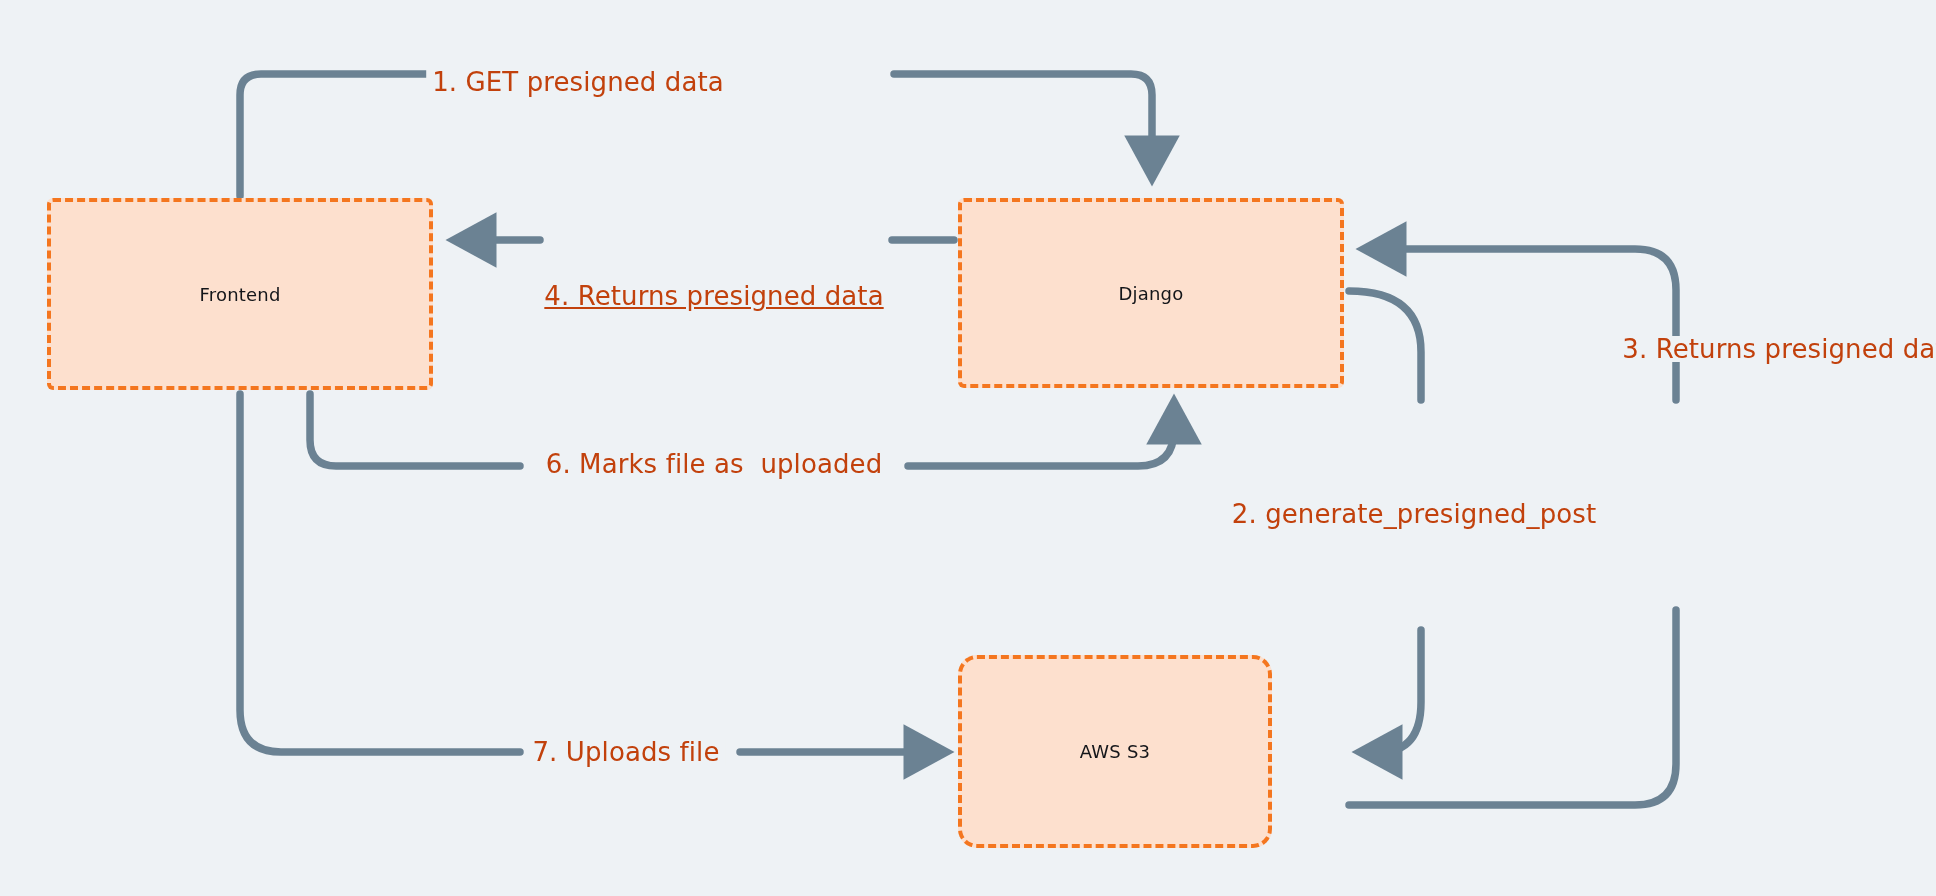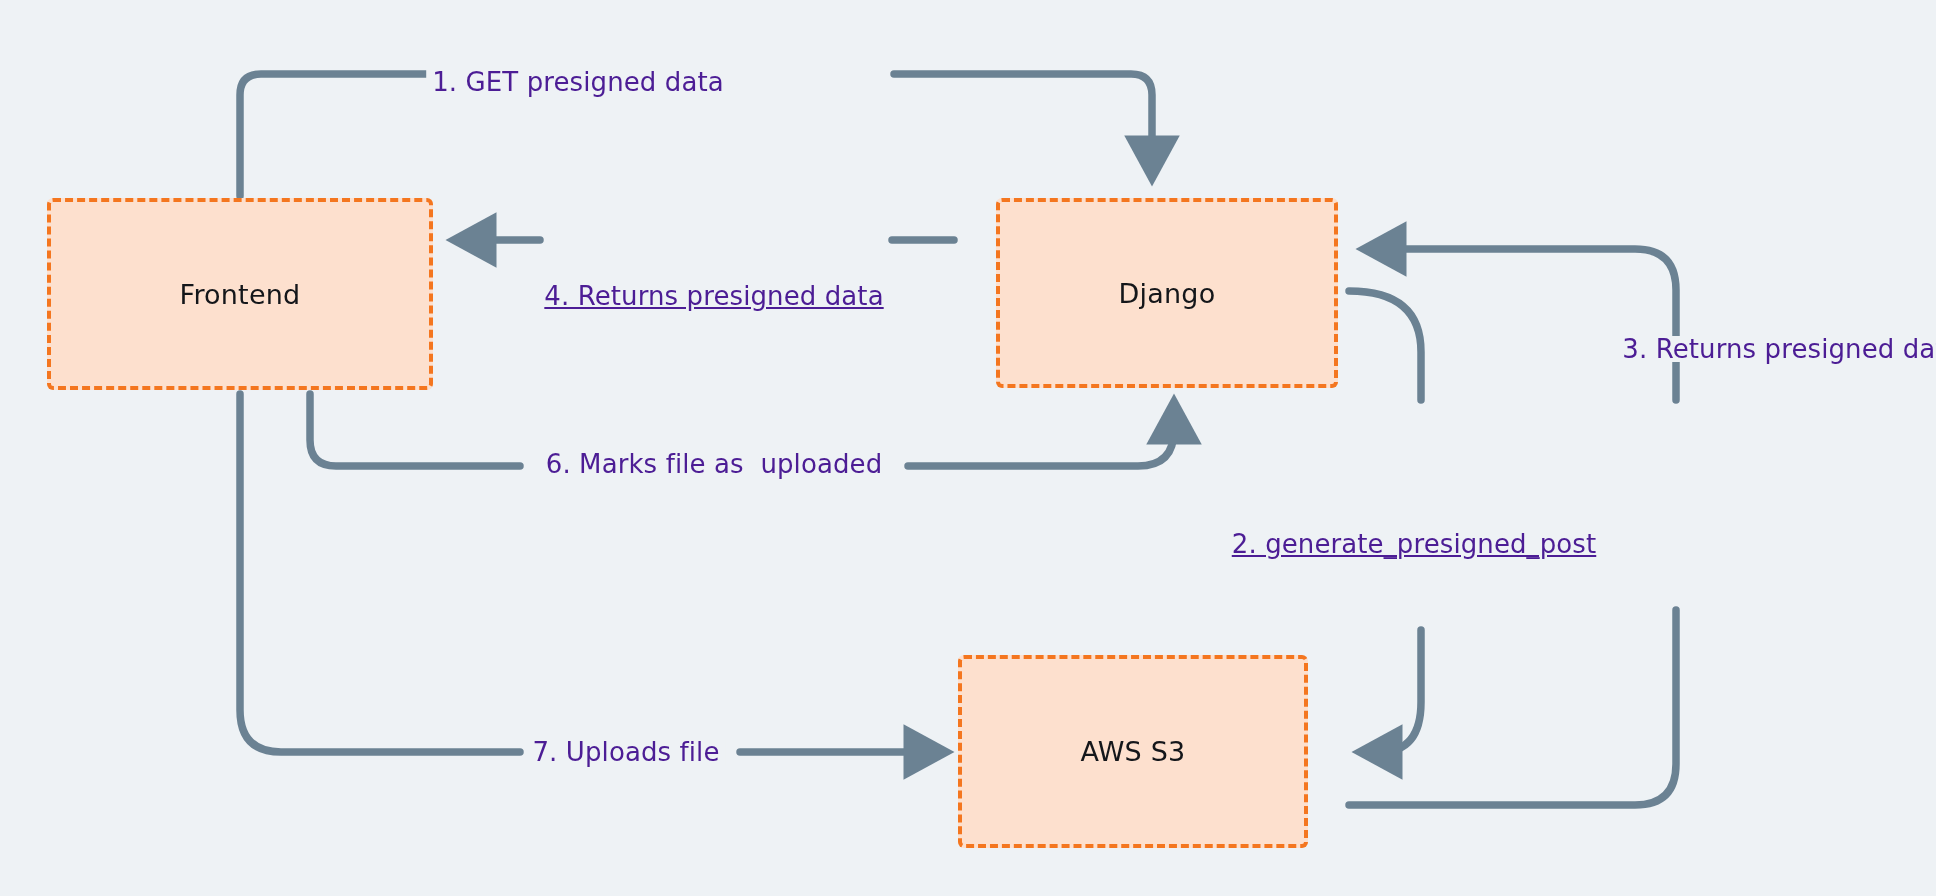--- a/index.html
+++ b/index.html
@@ -15,30 +15,30 @@
 
   .node{
     position:absolute;
     box-sizing:border-box;
     display:flex;align-items:center;justify-content:center;
     background:#fde0ce;
     border:4px dashed #f4761f;
     border-radius:6px;
   }
   .node-label{
-    font-size:27px;
+    font-size:18px;
     color:#14161a;
     letter-spacing:.2px;
     white-space:pre;
   }
 
   .edge-label{
     position:absolute;
     font-size:26px;
-    color:#4c1d95;
+    color:#c2410c;
     white-space:pre;
     background:#eef2f5;
     padding:0 6px;
     line-height:1;
     letter-spacing:.1px;
   }
   .edge-label.c{transform:translate(-50%,-50%);}
 </style>
 </head>
 <body>
@@ -71,31 +71,31 @@
 
       <path d="M310,394 L310,440 Q310,466 336,466 L520,466"></path>
       <path d="M908,466 L1138,466 Q1174,466 1174,430 L1174,410" marker-end="url(#ah)"></path>
     </g>
   </svg>
 
   <div class="node" style="left:47px;top:198px;width:386px;height:192px;">
     <span class="node-label">Frontend</span>
   </div>
 
-  <div class="node" style="left:996px;top:198px;width:342px;height:190px;">
+  <div class="node" style="left:958px;top:198px;width:386px;height:190px;">
     <span class="node-label">Django</span>
   </div>
 
-  <div class="node" style="left:958px;top:655px;width:350px;height:193px;">
+  <div class="node" style="left:958px;top:655px;width:314px;height:193px;border-radius:19px;">
     <span class="node-label">AWS S3</span>
   </div>
 
   <div class="edge-label c" style="left:578px;top:82px;">1. GET presigned data</div>
 
-  <div class="edge-label c" style="left:1414px;top:544px;text-decoration:underline;">2. generate_presigned_post</div>
+  <div class="edge-label c" style="left:1414px;top:514px;">2. generate_presigned_post</div>
 
   <div class="edge-label c" style="left:1792px;top:349px;">3. Returns presigned data</div>
 
   <div class="edge-label c" style="left:714px;top:296px;text-decoration:underline;">4. Returns presigned data</div>
 
   <div class="edge-label c" style="left:626px;top:752px;">7. Uploads file</div>
 
   <div class="edge-label c" style="left:714px;top:464px;text-align:center;">6. Marks file as  uploaded</div>
 
 </div>

